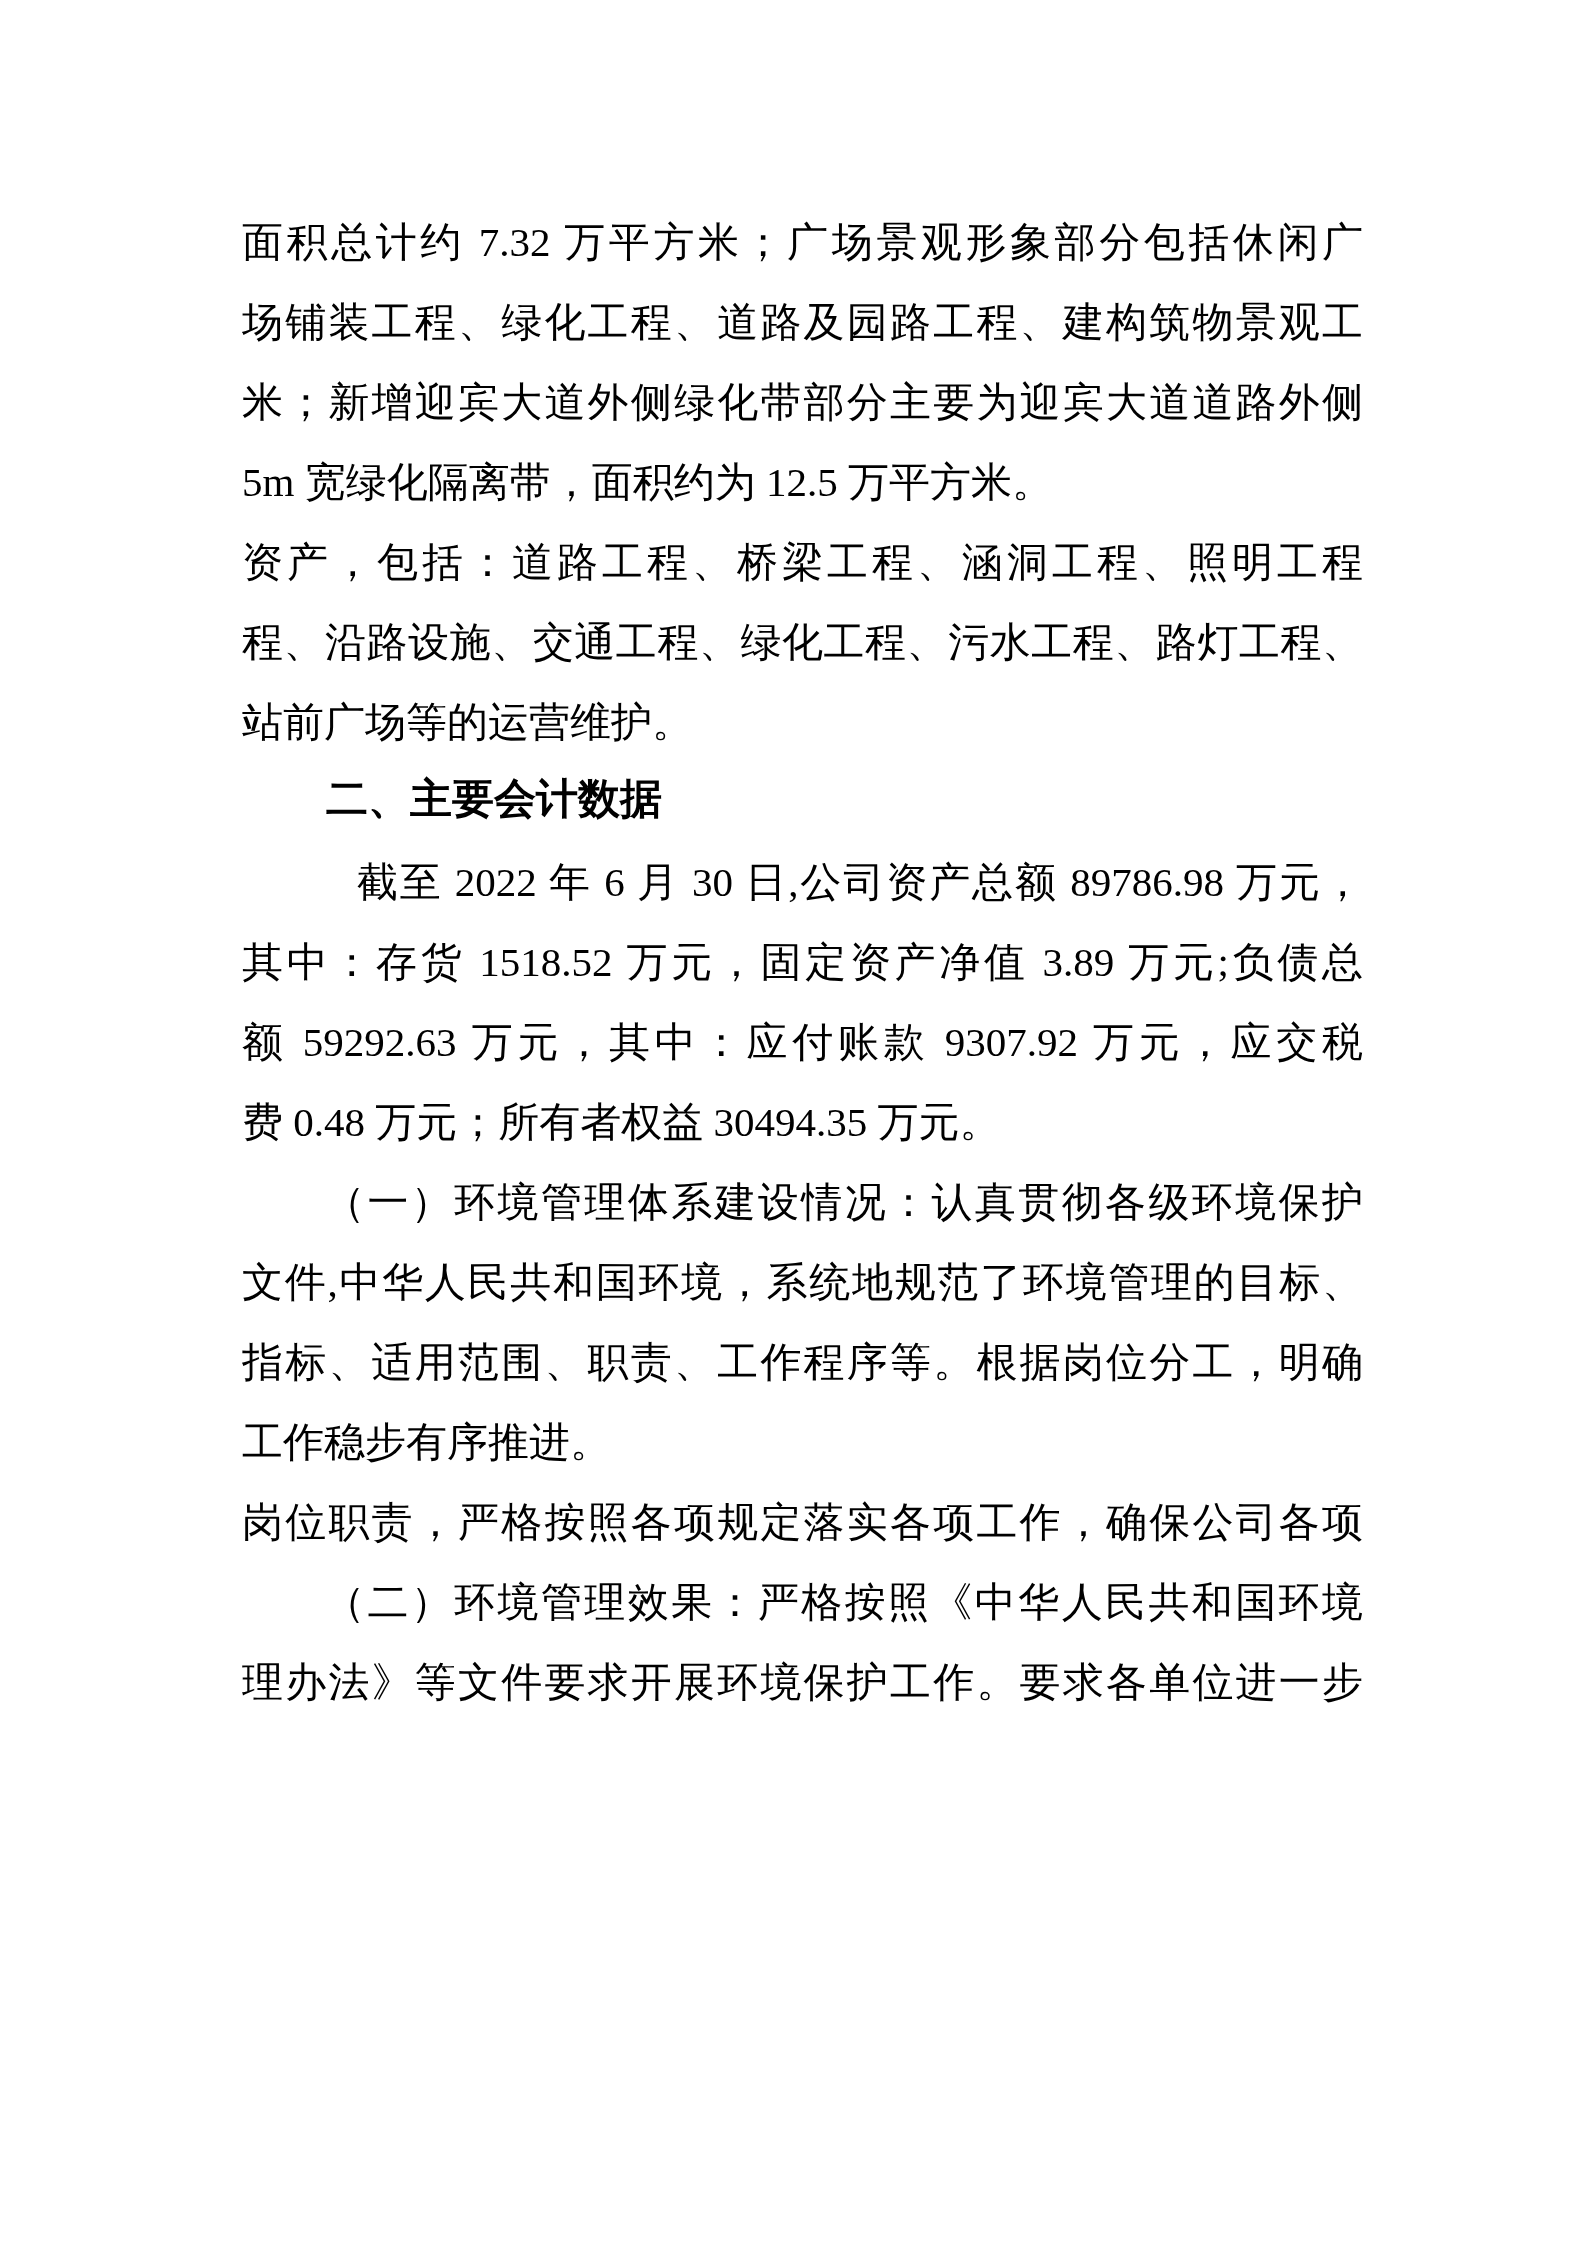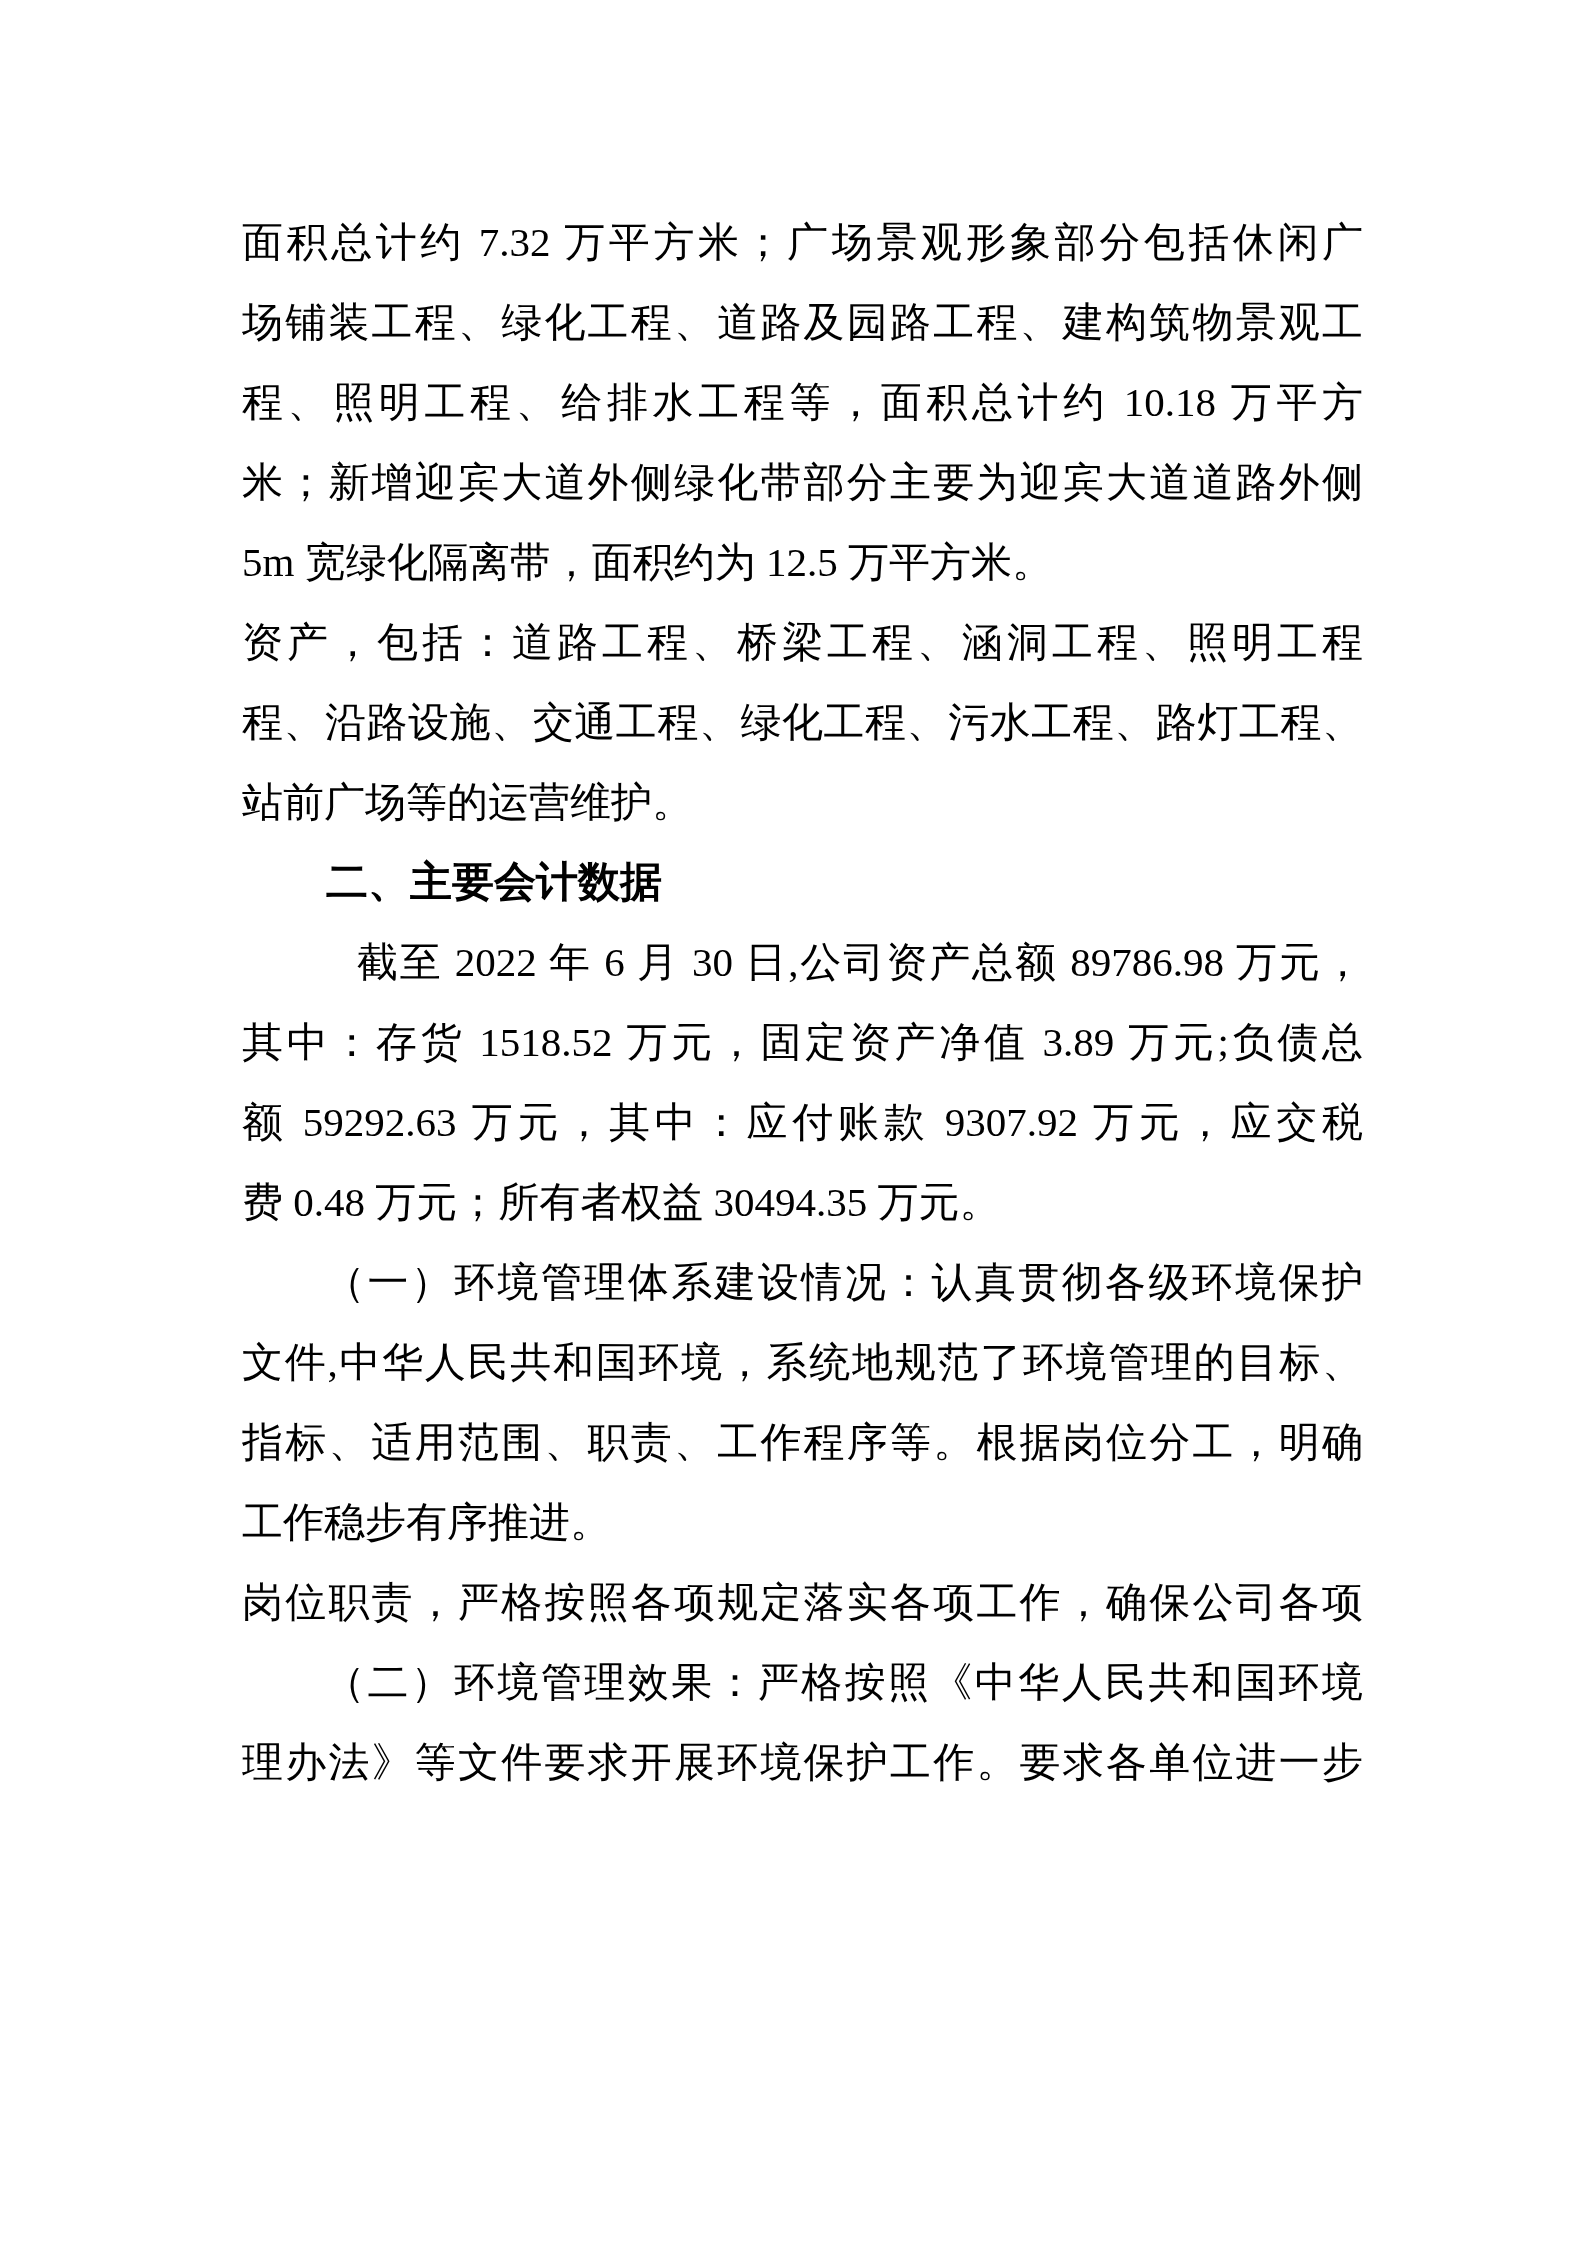--- a/index.html
+++ b/index.html
@@ -30,35 +30,34 @@
   .just {
     text-align: justify;
     text-align-last: justify;
   }
   
   .end {
     text-align: left;
   }
   
   .h {
-    font-family: Liberation Sans, sans-serif;
+    font-family: Liberation Mono, monospace;
     font-weight: bold;
     font-size: 42px;
     text-align: left;
   }
   .ind2  { text-indent: 2em; }
   .ind28 { text-indent: 2.8em; }
 </style>
 </head>
 <body>
 
 <div class="page">
   <div class="line just">面积总计约 7.32 万平方米；广场景观形象部分包括休闲广</div>
   <div class="line just">场铺装工程、绿化工程、道路及园路工程、建构筑物景观工</div>
-  <div class="line just">程、照明工程、给排水工程等，面积总计约 10.18 万平方</div>
   <div class="line just">米；新增迎宾大道外侧绿化带部分主要为迎宾大道道路外侧</div>
   <div class="line end">5m 宽绿化隔离带，面积约为 12.5 万平方米。</div>
   <div class="line just">资产，包括：道路工程、桥梁工程、涵洞工程、照明工程</div>
   <div class="line just">程、沿路设施、交通工程、绿化工程、污水工程、路灯工程、</div>
   <div class="line end">站前广场等的运营维护。</div>
   <div class="line h ind2">二、主要会计数据</div>
   <div class="line just ind28">截至 2022 年 6 月 30 日,公司资产总额 89786.98 万元，</div>
   <div class="line just">其中：存货 1518.52 万元，固定资产净值 3.89 万元;负债总</div>
   <div class="line just">额 59292.63 万元，其中：应付账款 9307.92 万元，应交税</div>
   <div class="line end">费 0.48 万元；所有者权益 30494.35 万元。</div>

